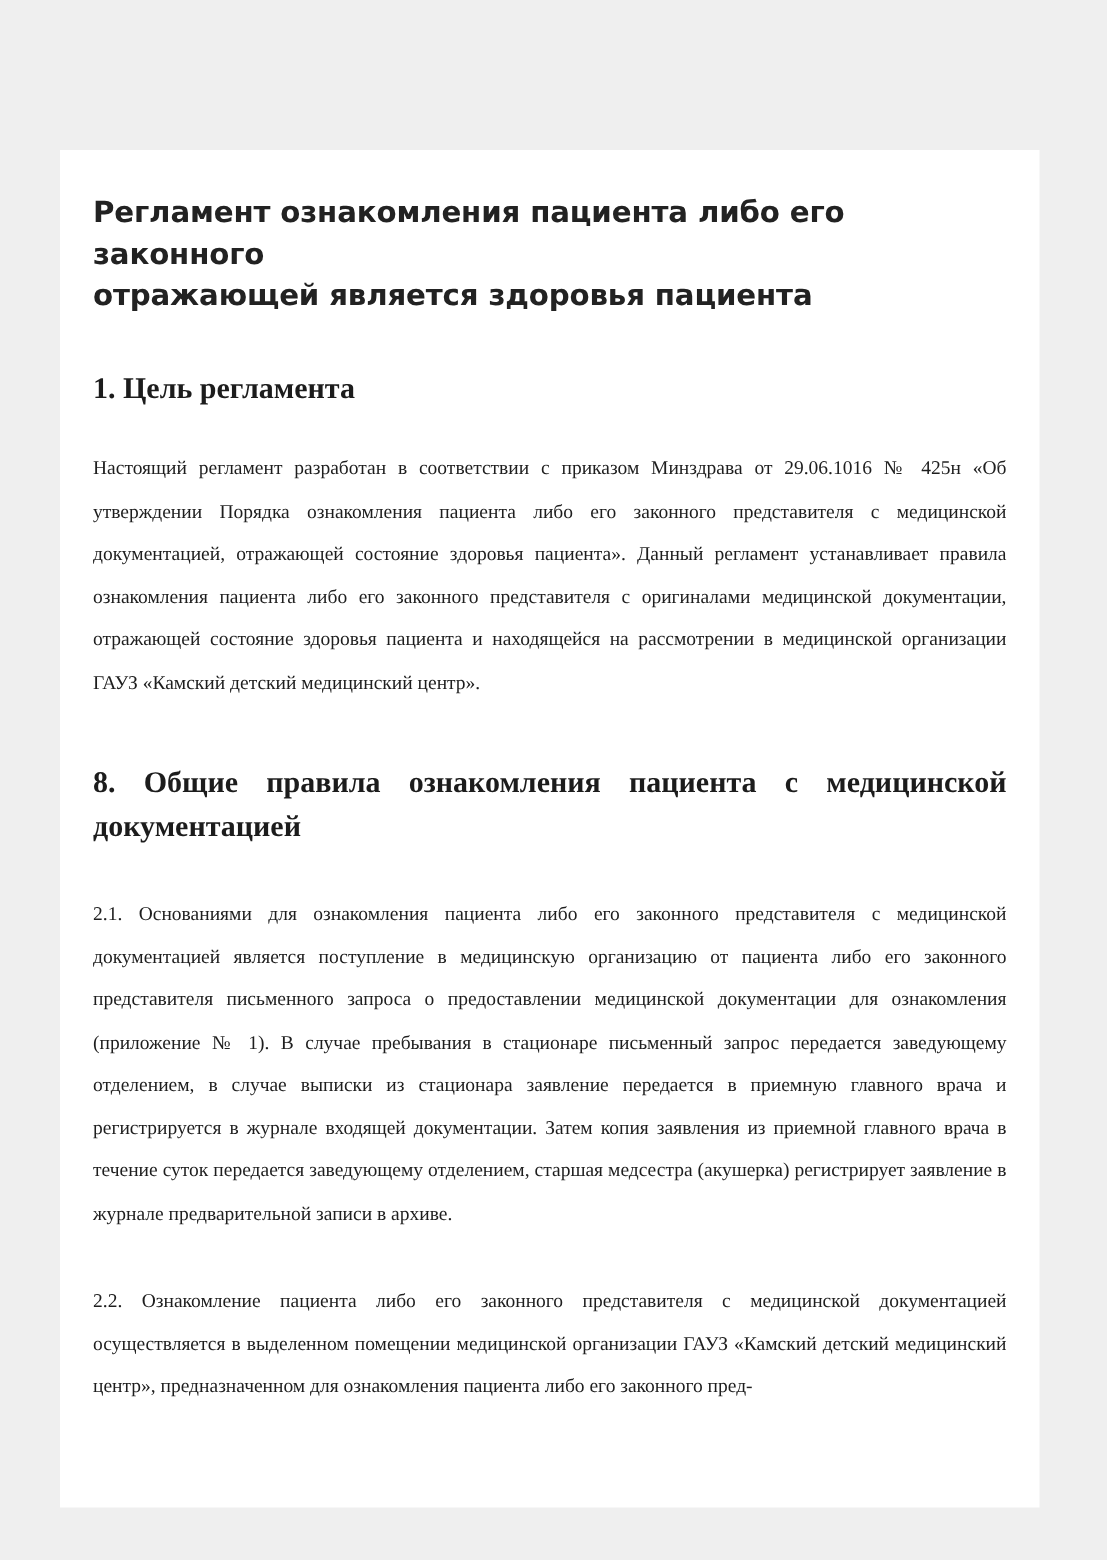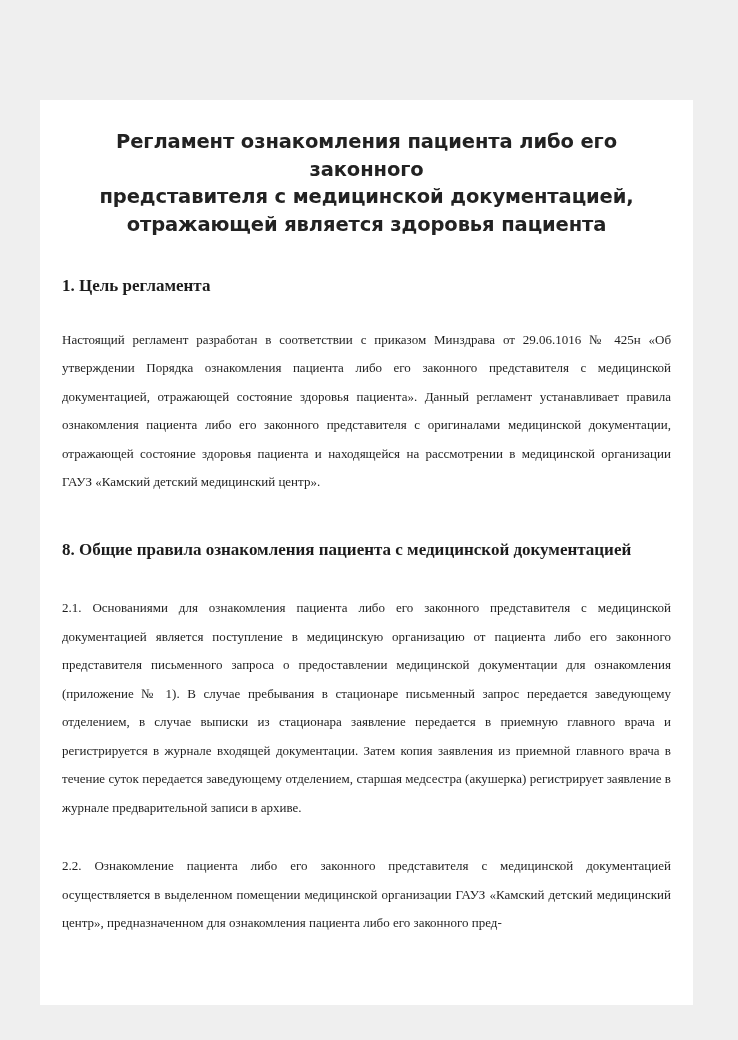--- a/index.html
+++ b/index.html
@@ -38,33 +38,32 @@
     box-sizing: border-box;
     width: 100%;
   }
 
   .doc-title {
     font-family: "DejaVu Sans", sans-serif;
     font-weight: 700;
     font-size: 19.5px;
     line-height: 27.5px;
     color: #222222;
-    text-align: center;
     margin: 0;
     padding-top: 28px;
     letter-spacing: -0.1px;
   }
   .doc-title .tline {
     display: block;
   }
 
   .section-heading {
     font-family: "Liberation Serif", serif;
     font-weight: 700;
-    font-size: 17px;
+    font-size: 20px;
     line-height: 28.5px;
     color: #1c1c1c;
     text-align: justify;
     text-align-last: left;
     margin: 0;
   }
   .heading-1 { padding-top: 34px; }
   .heading-2 { padding-top: 39px; }
 
   .body-paragraph {
@@ -87,21 +86,20 @@
 </head>
 <body>
 
 <div class="page-canvas">
 
   <div class="document-page">
     <div class="page-inner">
 
       <h1 class="doc-title">
         <span class="tline">Регламент ознакомления пациента либо его законного</span>
-        <span class="tline">представителя с медицинской документацией,</span>
         <span class="tline">отражающей является здоровья пациента</span>
       </h1>
 
       <h2 class="section-heading heading-1">1. Цель регламента</h2>
 
       <p class="body-paragraph para-1">Настоящий регламент разработан в соответствии с приказом Минздрава от 29.06.1016 № 425н «Об утверждении Порядка ознакомления пациента либо его законного представителя с медицинской документацией, отражающей состояние здоровья пациента». Данный регламент устанавливает правила ознакомления пациента либо его законного представителя с оригиналами медицинской документации, отражающей состояние здоровья пациента и находящейся на рассмотрении в медицинской организации ГАУЗ «Камский детский медицинский центр».</p>
 
       <h2 class="section-heading heading-2">8. Общие правила ознакомления пациента с медицинской документацией</h2>
 
       <p class="body-paragraph para-21">2.1. Основаниями для ознакомления пациента либо его законного представителя с медицинской документацией является поступление в медицинскую организацию от пациента либо его законного представителя письменного запроса о предоставлении медицинской документации для ознакомления (приложение № 1). В случае пребывания в стационаре письменный запрос передается заведующему отделением, в случае выписки из стационара заявление передается в приемную главного врача и регистрируется в журнале входящей документации. Затем копия заявления из приемной главного врача в течение суток передается заведующему отделением, старшая медсестра (акушерка) регистрирует заявление в журнале предварительной записи в архиве.</p>

